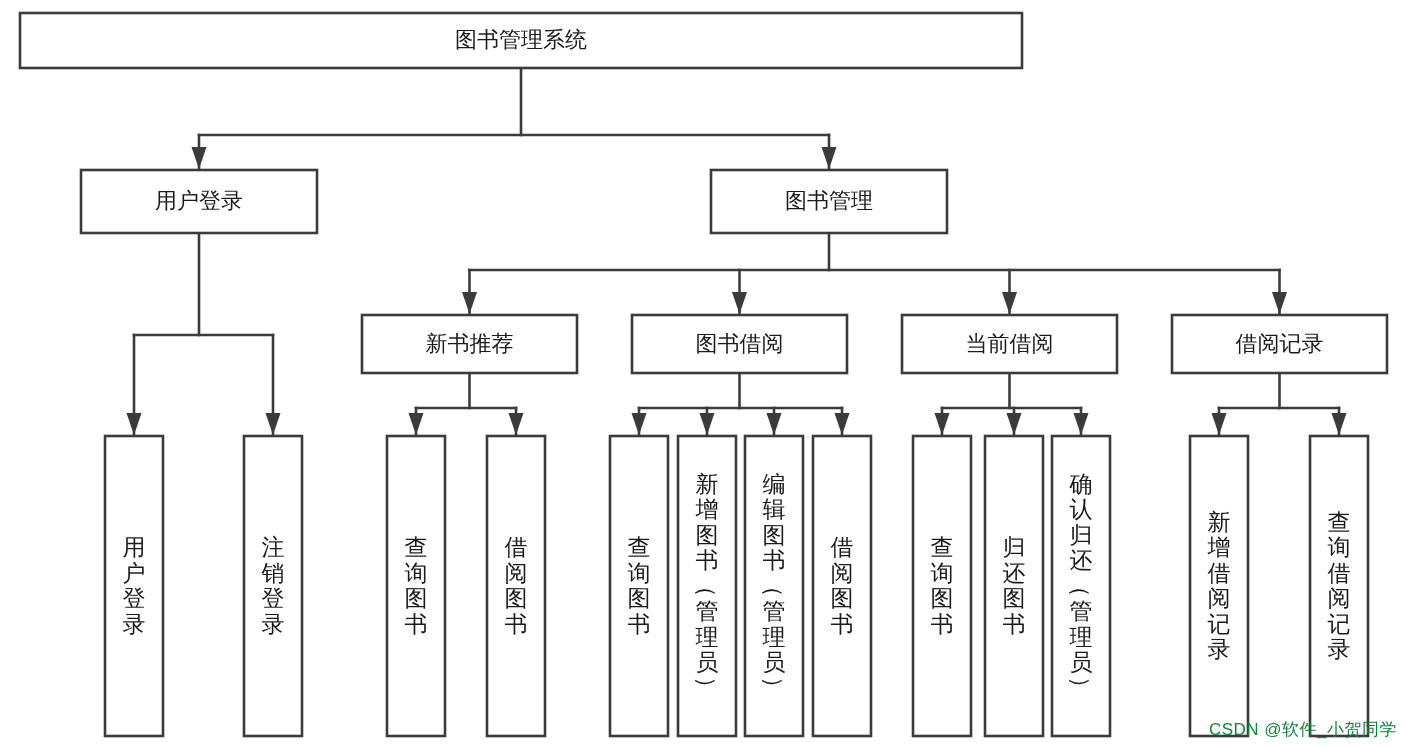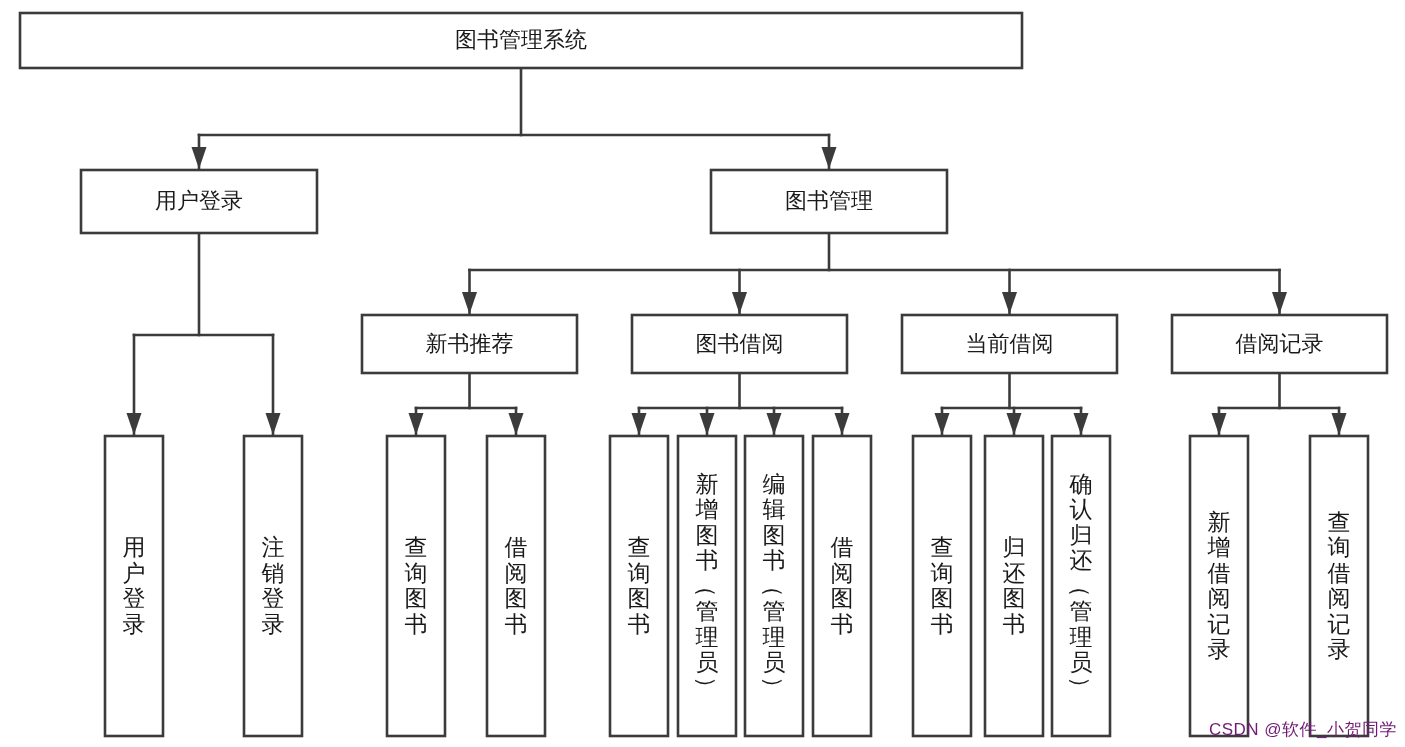--- a/index.html
+++ b/index.html
@@ -16,21 +16,21 @@
   }
   .leaf-label{
     fill:#1a1a1a;font-family:"Liberation Sans","DejaVu Sans",sans-serif;
     font-size:23px;
   }
   .link-line{stroke:#3b3b3b;stroke-width:2.6;fill:none;stroke-linecap:square;}
   .arrow-head{fill:#3b3b3b;stroke:none;}
   .watermark{
     position:absolute;right:8px;bottom:6px;
     font-family:"Liberation Sans","DejaVu Sans",sans-serif;
-    font-size:17px;color:#701a75;white-space:nowrap;
+    font-size:17px;color:#15803d;white-space:nowrap;
     letter-spacing:0.5px;pointer-events:none;
   }
 </style>
 </head>
 <body>
 
 <svg id="diagram" viewBox="0 0 1405 747" xmlns="http://www.w3.org/2000/svg">
   <g id="edges-layer">
       <line x1="521" y1="68" x2="521" y2="135" class="link-line"></line>
       <line x1="199" y1="135" x2="829" y2="135" class="link-line"></line>

